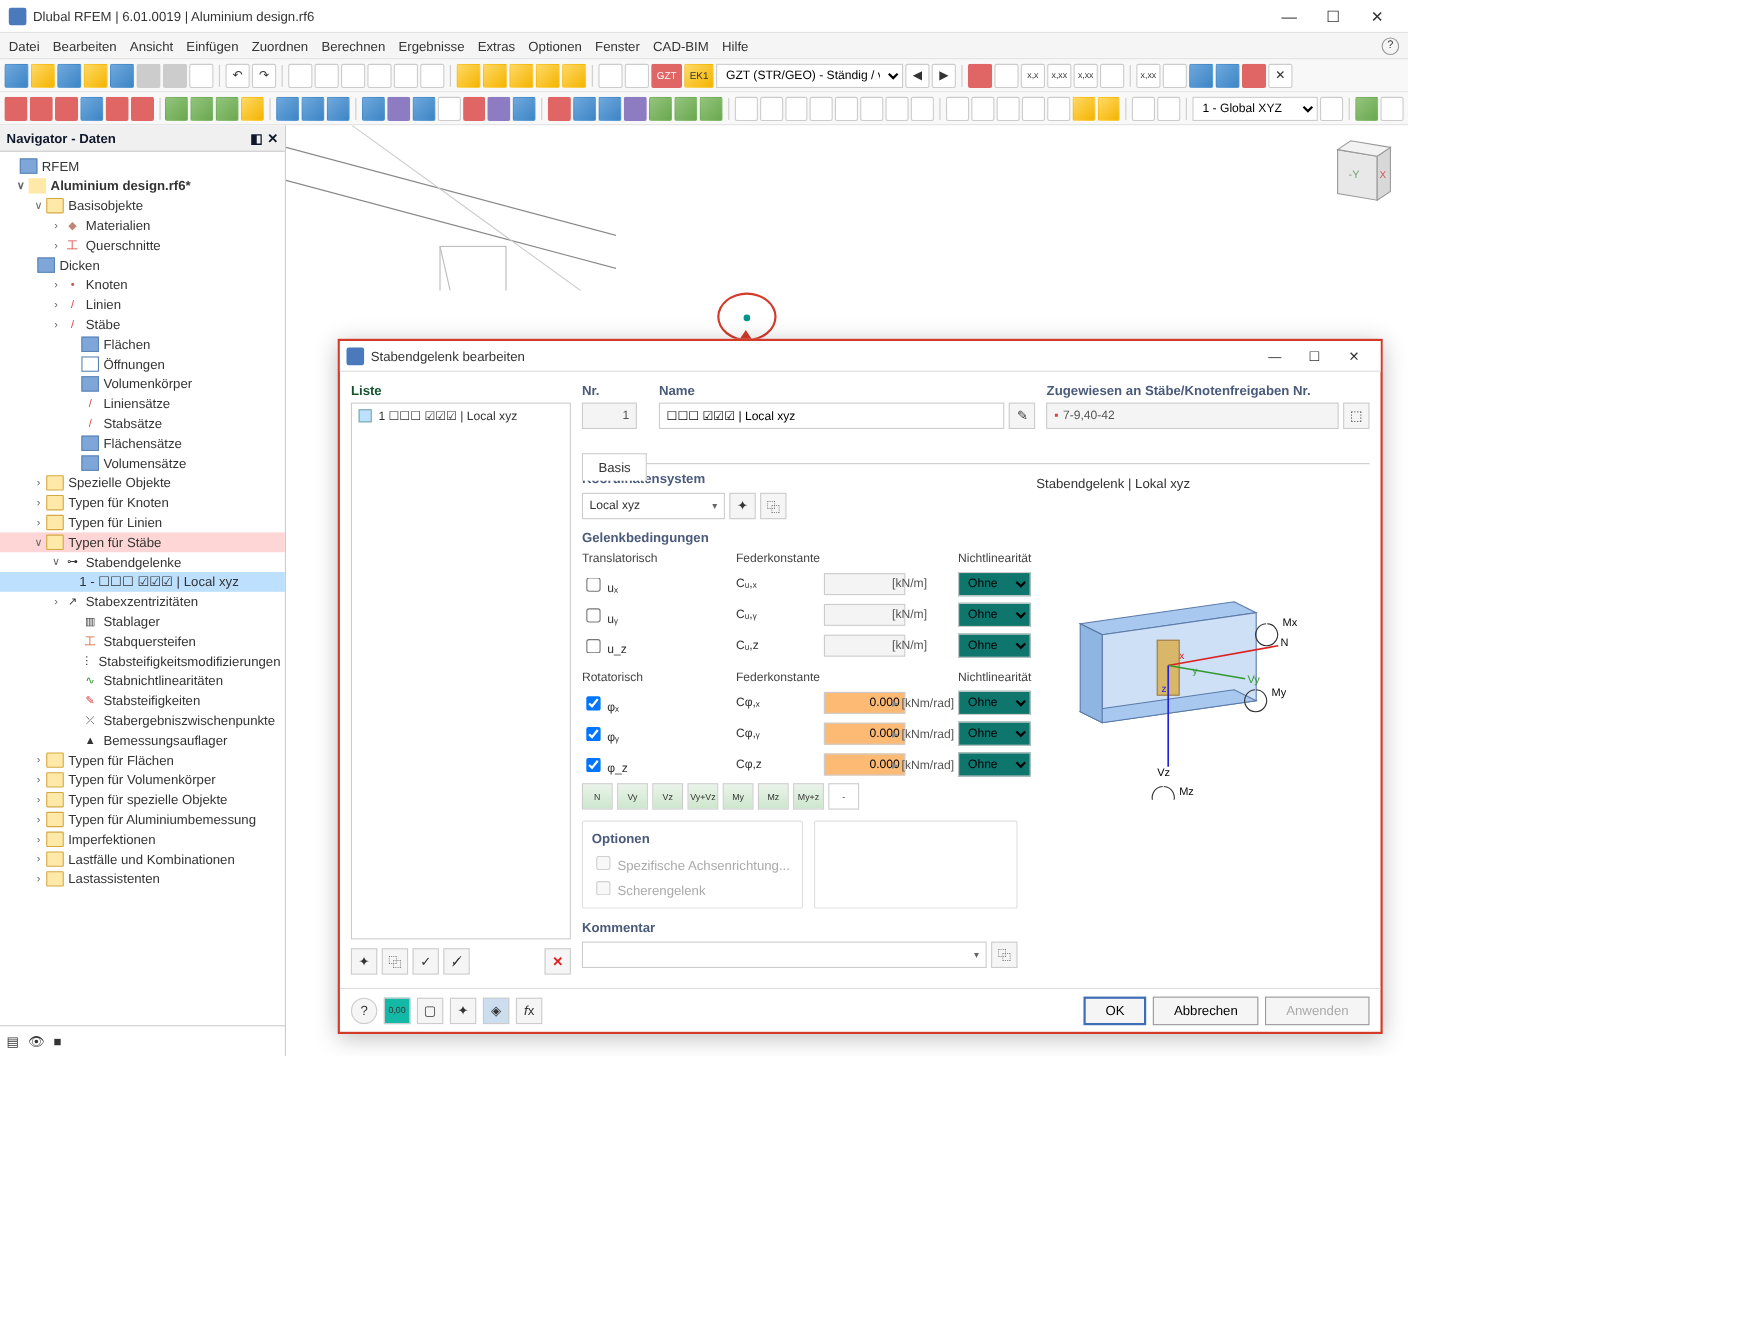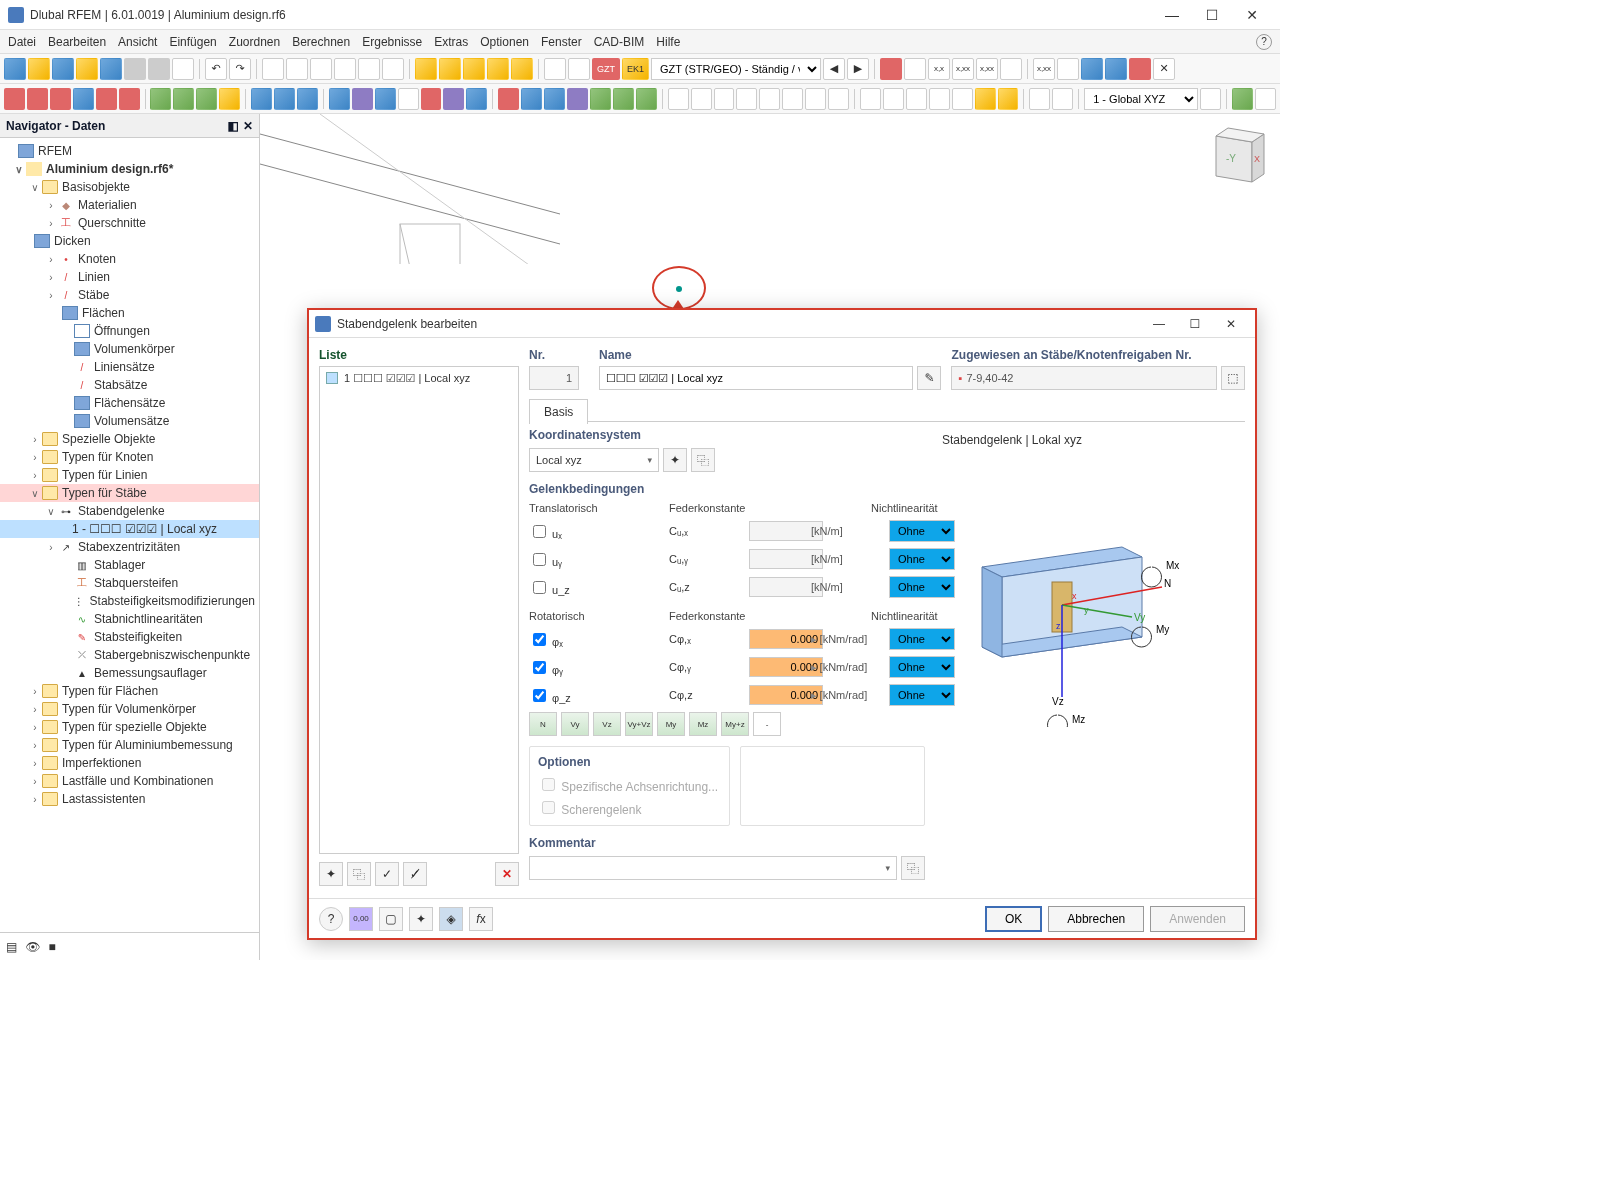--- a/index.html
+++ b/index.html
@@ -53,34 +53,34 @@
 .dlg-list-item { height: 22px; display: flex; align-items: center; padding: 0 6px; font-size: 11px; }
 .dlg-list-item .sw { width: 12px; height: 12px; background: #bde0ff; border: 1px solid #7aa; margin-right: 6px; }
 .dlg-left-btns { height: 28px; display: flex; align-items: center; gap: 4px; margin-top: 6px; }
 .sqbtn { width: 24px; height: 24px; border: 1px solid #ccc; background: #f5f5f5; display: flex; align-items: center; justify-content: center; cursor: pointer; font-size: 12px; }
 .dlg-right { flex: 1; display: flex; flex-direction: column; gap: 6px; }
 .dlg-row1 { display: flex; gap: 10px; }
 .group-lbl { font-weight: bold; color: #4a5a7a; font-size: 12px; margin-bottom: 4px; display: block; }
 .inp { height: 24px; border: 1px solid #ccc; background: #fff; padding: 0 6px; font-size: 11px; }
 .inp.ro { background: #f4f4f4; color: #555; }
 .tabrow { display: flex; border-bottom: 1px solid #ccc; }
-.tab { padding: 5px 14px; border: 1px solid #ccc; border-bottom: none; background: #fff; font-size: 12px; position: relative; top: 3px; }
+.tab { padding: 5px 14px; border: 1px solid #ccc; border-bottom: none; background: #fff; font-size: 12px; position: relative; top: 16px; }
 .content-row { display: flex; gap: 12px; flex: 1; }
 .col-main { width: 396px; display: flex; flex-direction: column; gap: 10px; }
 .col-preview { flex: 1; border: 1px solid transparent; padding: 4px; }
 .subhead { font-weight: bold; color: #4a5a7a; font-size: 12px; margin-bottom: 6px; }
 .combo { height: 24px; border: 1px solid #ccc; background: #fff; display: flex; align-items: center; padding: 0 6px; font-size: 11px; }
 .combo .arr { margin-left: auto; font-size: 9px; color: #666; }
 .cond-grid { display: grid; grid-template-columns: 90px 50px 80px 62px 60px auto; row-gap: 6px; align-items: center; font-size: 11px; }
 .colhead { font-size: 11px; color: #444; }
 .chk { width: 13px; height: 13px; }
 .spin { width: 74px; height: 20px; border: 1px solid #ccc; background: #f4f4f4; text-align: right; padding: 0 4px; font-size: 11px; }
 .spin.en { background: #fdba74; }
 .unit { font-size: 11px; color: #555; }
-.nl-combo { width: 66px; height: 22px; border: 1px solid #ccc; background: #0ea5e9; font-size: 11px; padding: 0 4px; margin-left: 18px; }
+.nl-combo { width: 66px; height: 22px; border: 1px solid #ccc; background: #0f766e; font-size: 11px; padding: 0 4px; }
 .preset-row { display: flex; gap: 4px; margin-top: 6px; }
 .preset { width: 28px; height: 24px; border: 1px solid #ccc; background: linear-gradient(#eaf4ea,#cde6cd); font-size: 8px; display: flex; align-items: center; justify-content: center; cursor: pointer; }
 .preset.last { background: #fff; }
 .dlg-footer { height: 40px; border-top: 1px solid #ddd; display: flex; align-items: center; padding: 0 10px; gap: 6px; }
 .dlg-footer .spacer { flex: 1; }
 .btn { height: 26px; padding: 0 18px; border: 1px solid #999; background: #f5f5f5; cursor: pointer; font-size: 12px; }
 .btn.primary { border: 2px solid #3d6db5; }
 .btn:disabled { color: #aaa; }
 .red-arrow { position: absolute; left: 416px; top: 190px; width: 4px; height: 122px; background: #d43a2a; }
 .red-arrow::before { content: ""; position: absolute; top: -12px; left: -6px; border: 8px solid transparent; border-bottom: 12px solid #d43a2a; }
@@ -274,21 +274,21 @@
       <div class="tree-item" style="padding-left:44px">
           <span class="exp">›</span>
           <span class="ticon line"></span>
           <span>Linien</span>
         </div>
       <div class="tree-item" style="padding-left:44px">
           <span class="exp">›</span>
           <span class="ticon line"></span>
           <span>Stäbe</span>
         </div>
-      <div class="tree-item" style="padding-left:48px">
+      <div class="tree-item" style="padding-left:60px">
           <span class="exp"></span>
           <span class="ticon sq"></span>
           <span>Flächen</span>
         </div>
       <div class="tree-item" style="padding-left:60px">
           <span class="exp"></span>
           <span class="ticon sq" style="background:#fff"></span>
           <span>Öffnungen</span>
         </div>
       <div class="tree-item" style="padding-left:60px">
@@ -636,21 +636,21 @@
               <text x="74" y="82" font-size="9" fill="#22d">z</text>
             </g>
           </svg>
         </div>
       </div>
     </div>
   </div>
 
   <div class="dlg-footer">
     <div class="sqbtn" style="border-radius:50%">?</div>
-    <div class="sqbtn" style="background:#c4b5fd">
+    <div class="sqbtn" style="background:#14b8a6">
         <span style="font-size:8px">0,00</span>
       </div>
     <div class="sqbtn">▢</div>
     <div class="sqbtn">✦</div>
     <div class="sqbtn" style="background:#cde">◈</div>
     <div class="sqbtn"><i>f</i>x</div>
     <div class="spacer"></div>
     <button class="btn primary">OK</button>
     <button class="btn">Abbrechen</button>
     <button class="btn" disabled="">Anwenden</button>

